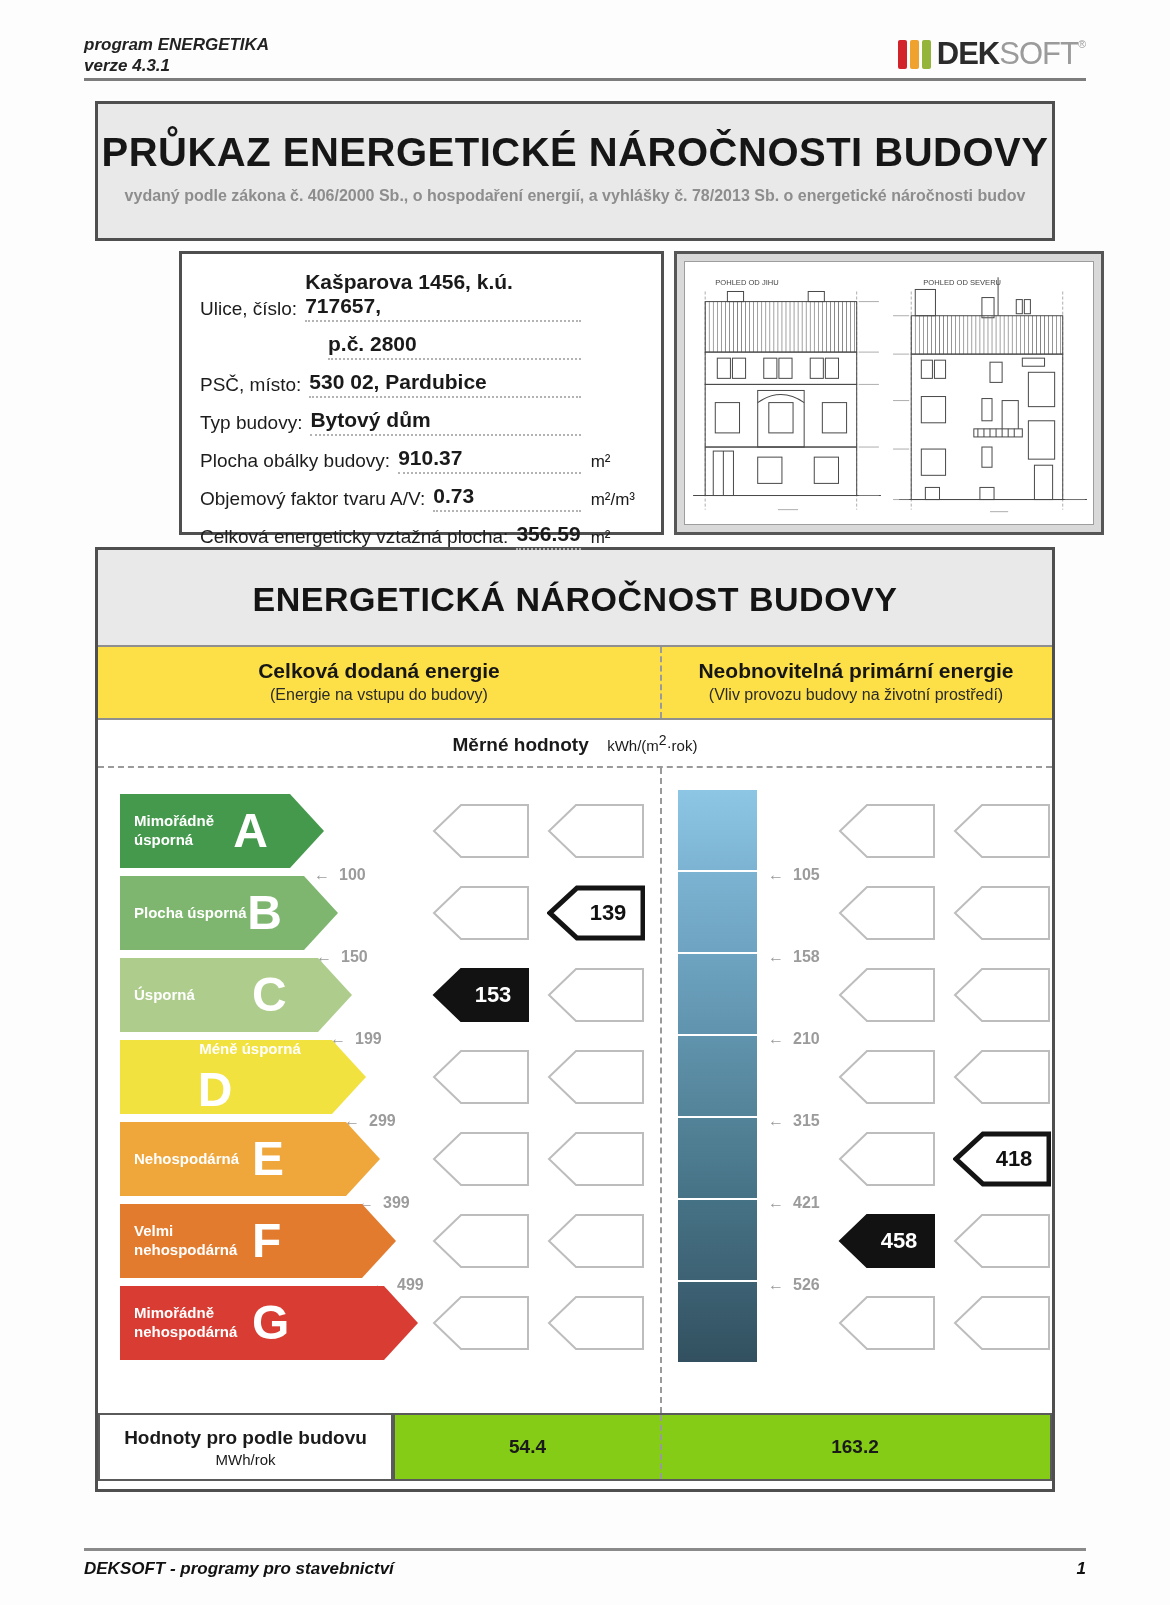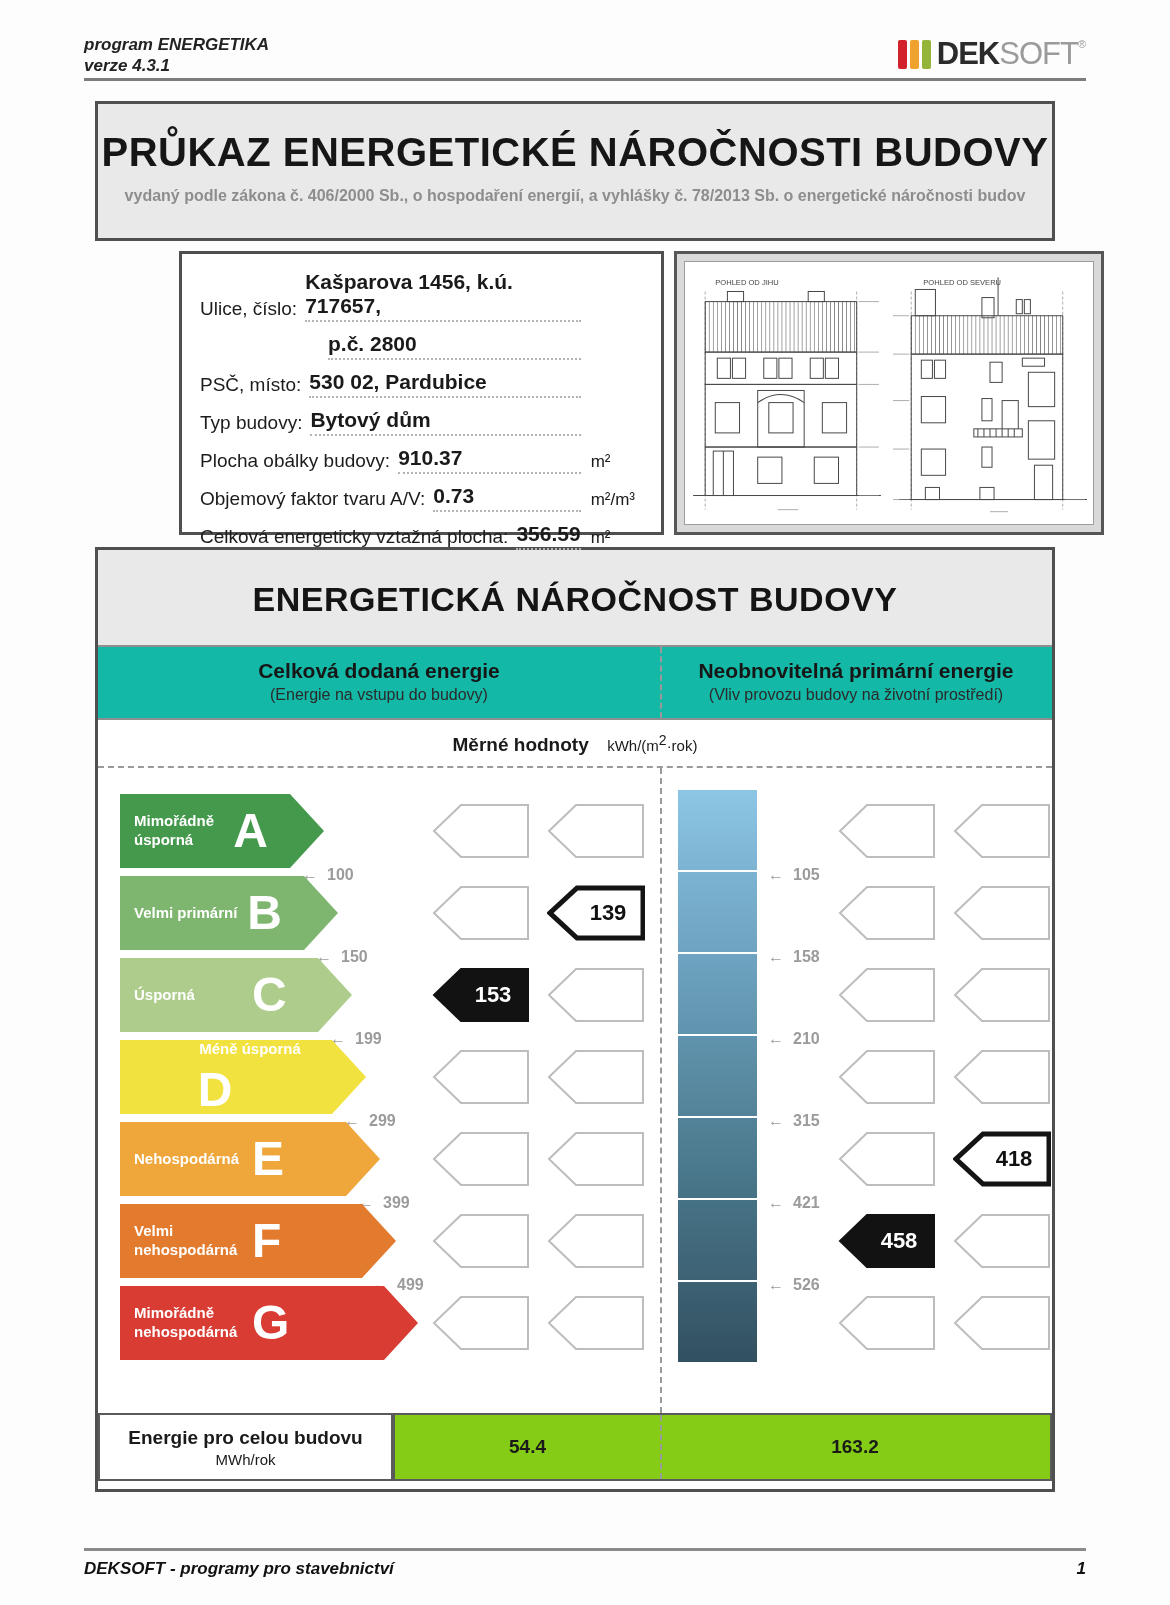--- a/index.html
+++ b/index.html
@@ -38,21 +38,21 @@
   .ival.indent { margin-left:128px; }
   .iunit { width:66px; font-size:17px; padding-left:10px; padding-bottom:2px; }
   .drawing-box { width:430px; border:3px solid #565656; background:#d9d9d9; padding:7px; }
   .drawing-inner { background:#fff; border:1px solid #9d9d9d; height:100%; display:flex; padding:4px 2px; }
   .drawing-inner svg { flex:1; height:100%; }
 
   
   .main-box { margin-top:12px; height:945px; display:flex; flex-direction:column; background:#fff; }
   .main-title-bar { background:#e9e9e9; text-align:center; padding:30px 0 26px 0; }
   .main-title-bar h2 { font-size:34px; font-weight:bold; letter-spacing:0.5px; color:#141414; }
-  .col-headers { position:relative; display:flex; background:#14b8a6; border-top:2px solid #8f8f8f; border-bottom:2px solid #8f8f8f; padding:12px 0 14px 0; }
+  .col-headers { position:relative; display:flex; background:#fde047; border-top:2px solid #8f8f8f; border-bottom:2px solid #8f8f8f; padding:12px 0 14px 0; }
   .col-h { text-align:center; }
   .col-h.left { width:562px; }
   .col-h.right { flex:1; }
   .col-title { font-size:21px; font-weight:bold; color:#161616; }
   .col-sub { font-size:16px; margin-top:3px; color:#2a2a2a; }
   .vdash { border-left:2px dashed #9a9a9a; }
   .hd-divider { position:absolute; left:562px; top:0; bottom:0; }
 
   .scale-row { text-align:center; padding:12px 0 10px 0; border-bottom:2px dashed #9a9a9a; background:#fff; }
   .scale-title { font-size:19px; font-weight:bold; }
@@ -83,21 +83,21 @@
   .sl1 { left:324px; } .sl2 { left:439px; }
   .sr1 { left:178px; } .sr2 { left:293px; }
   .empty-arrow { fill:#ffffff; stroke:#bdbdbd; stroke-width:2; }
   .marker-outline-shape { fill:#ffffff; stroke:#141414; stroke-width:5; }
   .marker-solid-shape { fill:#121212; stroke:#121212; stroke-width:2; }
   .marker-num { position:absolute; left:28px; right:4px; top:0; bottom:0; display:flex; align-items:center; justify-content:center; font-size:22px; font-weight:bold; color:#111; }
   .marker-num.inv { color:#fff; }
 
   .th { position:absolute; bottom:-16px; font-size:16px; font-weight:bold; color:#9b9b9b; white-space:nowrap; }
   .th-arr { margin-right:9px; font-weight:bold; }
-  .th-a{left:194px;} .th-b{left:208px;} .th-c{left:222px;} .th-d{left:236px;} .th-e{left:250px;} .th-f{left:264px;}
+  .th-a{left:206px;} .th-b{left:208px;} .th-c{left:222px;} .th-d{left:236px;} .th-e{left:250px;} .th-f{left:264px;}
   .th-r { left:108px; }
 
   .bluecell { position:absolute; left:18px; width:79px; top:-4px; height:80px; }
   .bc-0{background:linear-gradient(#8dc6e5,#7cb3d2);}
   .bc-1{background:linear-gradient(#7cb3d2,#6ea4c1);}
   .bc-2{background:linear-gradient(#6ea4c1,#6093ad);}
   .bc-3{background:linear-gradient(#6093ad,#538398);}
   .bc-4{background:linear-gradient(#538398,#467285);}
   .bc-5{background:linear-gradient(#467285,#3d6274);}
   .bc-6{background:linear-gradient(#3d6274,#32505f);}
@@ -342,21 +342,21 @@
               <svg viewBox="0 0 98 56" preserveAspectRatio="none">
                 <polygon class="empty-arrow" points="96,2 29,2 2,28 29,54 96,54"></polygon>
               </svg>
             </div>
         </div>
       </div>
 
       <div class="band-row">
         <div class="half-left">
           <div class="band c-b">
-            <span class="b-label">Velmi primární</span>
+            <span class="b-label">Plocha úsporná</span>
             <span class="b-letter">B</span>
           </div>
           <div class="slot sl1">
               <svg viewBox="0 0 98 56" preserveAspectRatio="none">
                 <polygon class="empty-arrow" points="96,2 29,2 2,28 29,54 96,54"></polygon>
               </svg>
             </div>
           <div class="slot sl2">
             <svg viewBox="0 0 98 56" preserveAspectRatio="none">
                 <polygon class="marker-outline-shape" points="96,3 30,3 3,28 30,53 96,53"></polygon>
@@ -548,21 +548,21 @@
               <svg viewBox="0 0 98 56" preserveAspectRatio="none">
                 <polygon class="empty-arrow" points="96,2 29,2 2,28 29,54 96,54"></polygon>
               </svg>
             </div>
         </div>
       </div>
     </div>
 
     <div class="totals-row">
       <div class="totals-label-box">
-        <div class="t-label">Energie pro celou budovu</div>
+        <div class="t-label">Hodnoty pro podle budovu</div>
         <div class="t-unit">MWh/rok</div>
       </div>
       <div class="totals-values">
         <div class="t-val left">54.4</div>
         <div class="vdash totals-divider"></div>
         <div class="t-val right">163.2</div>
       </div>
     </div>
   </section>
 

